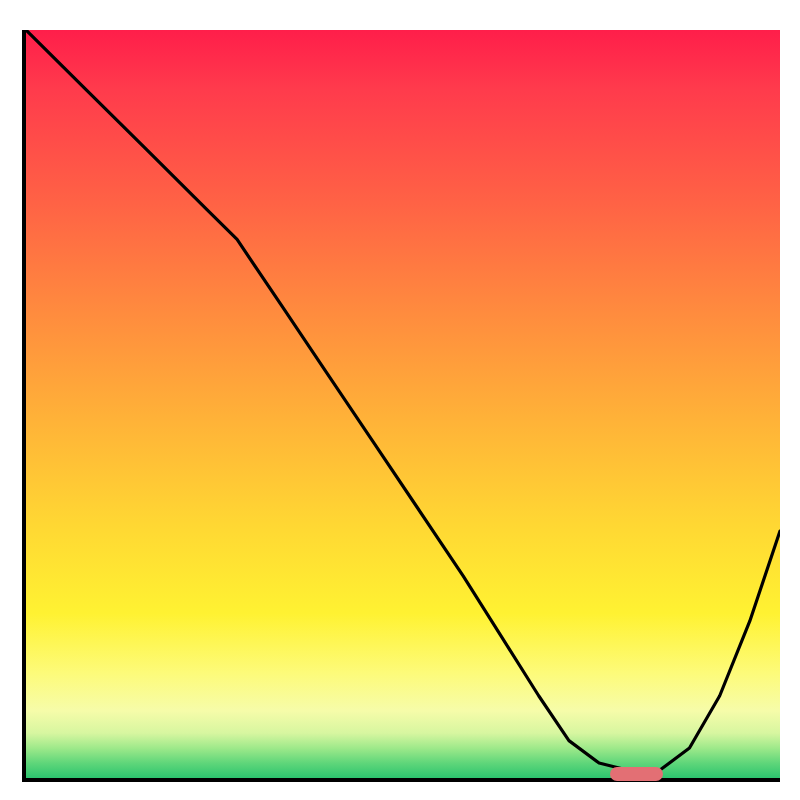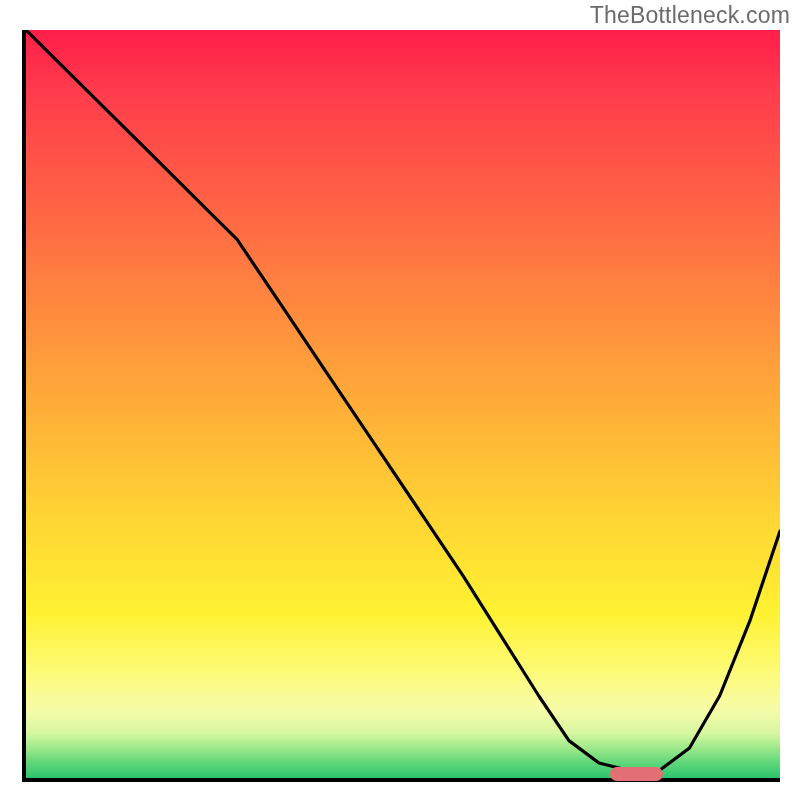--- a/index.html
+++ b/index.html
@@ -69,21 +69,20 @@
     position: absolute;
     background: #e36f74;
     border-radius: 999px;
   }
 </style>
 </head>
 <body>
 
 <div class="container">
 
-  <div class="watermark">TheBottleneck.com</div>
 
   <div class="plot-frame">
     <div class="gradient-bg"></div>
 
     <svg class="overlay" viewBox="0 0 758 752" preserveAspectRatio="none">
       <path fill="none" stroke="#000" stroke-width="3.2" stroke-linejoin="round" stroke-linecap="round" d="M0.0 0.0 L60.6 60.2 L121.3 120.3 L181.9 180.5 L212.2 210.6 L257.7 278.2 L303.2 345.9 L348.7 413.6 L394.2 481.3 L439.6 549.0 L477.5 609.1 L515.4 669.3 L545.8 714.4 L576.1 737.0 L606.4 744.5 L636.7 744.5 L667.0 721.9 L697.4 669.3 L727.7 594.1 L758.0 503.8"></path>
     </svg>
 
     <div class="marker" style="left: 583.66px; width: 53.06px; top: 737.48px; height: 14px;"></div>
   </div>

